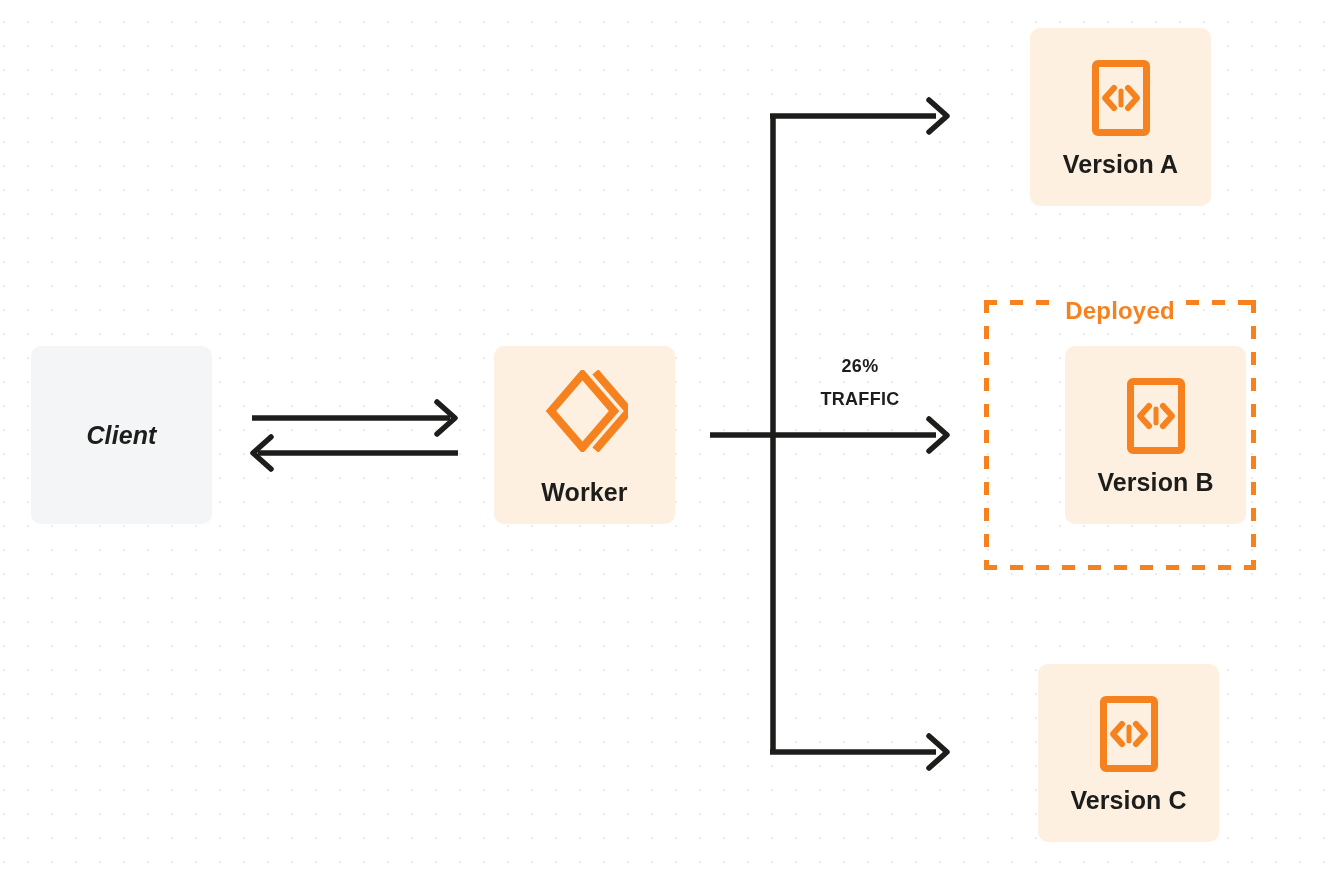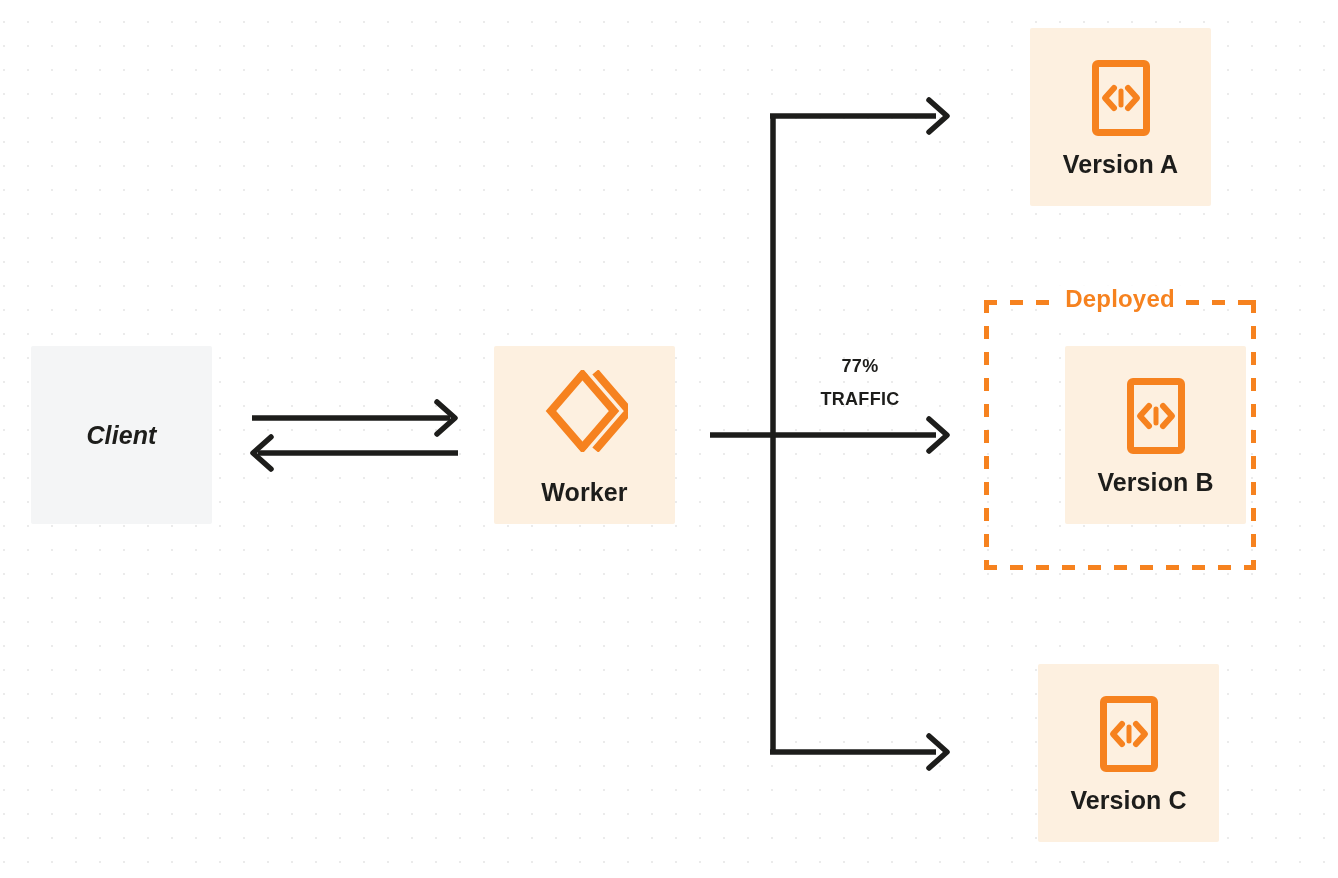--- a/index.html
+++ b/index.html
@@ -24,21 +24,21 @@
     background-size: 24px 24px;
     background-position: 16px 10px;
   }
 
   .node-card {
     position: absolute;
     display: flex;
     flex-direction: column;
     align-items: center;
     justify-content: center;
-    border-radius: 2px;
+    border-radius: 10px;
     box-sizing: border-box;
   }
 
   
   #client-node {
     left: 31px;
     top: 346px;
     width: 181px;
     height: 178px;
     background-color: #f4f5f6;
@@ -122,21 +122,21 @@
   }
   #deployed-top-left { left: 0px; top: 0px; width: 70px; }
   #deployed-top-right { right: 0px; top: 0px; width: 70px; }
   #deployed-bottom { left: 0px; bottom: 0px; width: 272px; }
   #deployed-left { left: 0px; top: 0px; height: 270px; }
   #deployed-right { right: 0px; top: 0px; height: 270px; }
 
   #deployed-label {
     position: absolute;
     left: 50%;
-    top: 0px;
+    top: 12px;
     transform: translate(-50%, -53%);
     font-size: 24px;
     font-weight: bold;
     color: #f6821f;
     background-color: #ffffff;
     padding: 0 9px;
     white-space: nowrap;
     letter-spacing: 0.2px;
   }
 
@@ -250,17 +250,17 @@
   <div id="deployed-frame">
     <div class="dash-seg dash-h" id="deployed-top-left"></div>
     <div class="dash-seg dash-h" id="deployed-top-right"></div>
     <div class="dash-seg dash-h" id="deployed-bottom"></div>
     <div class="dash-seg dash-v" id="deployed-left"></div>
     <div class="dash-seg dash-v" id="deployed-right"></div>
     <span id="deployed-label">Deployed</span>
   </div>
 
   <div id="traffic-label">
-    <div>77%</div>
+    <div>26%</div>
     <div>TRAFFIC</div>
   </div>
 
 </div>
 
 </body></html>

